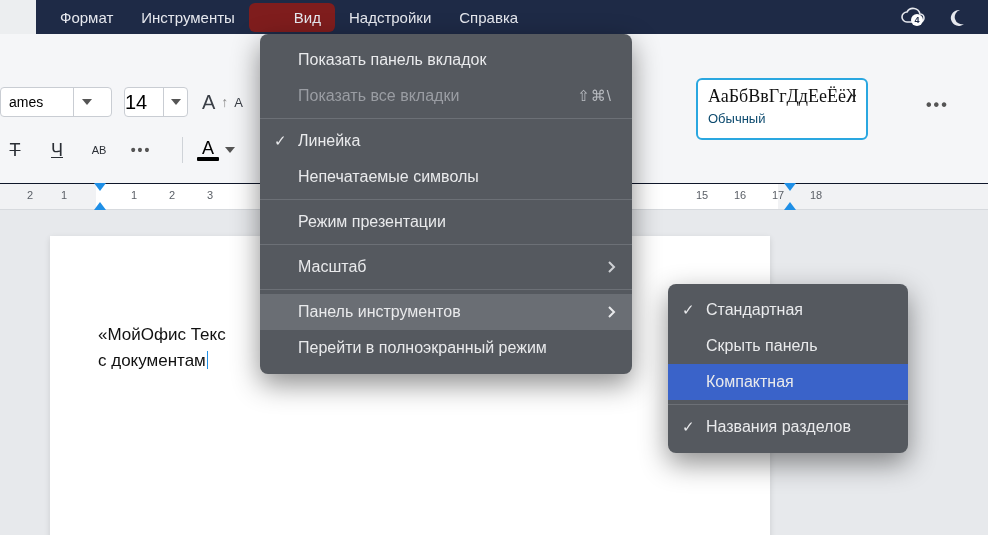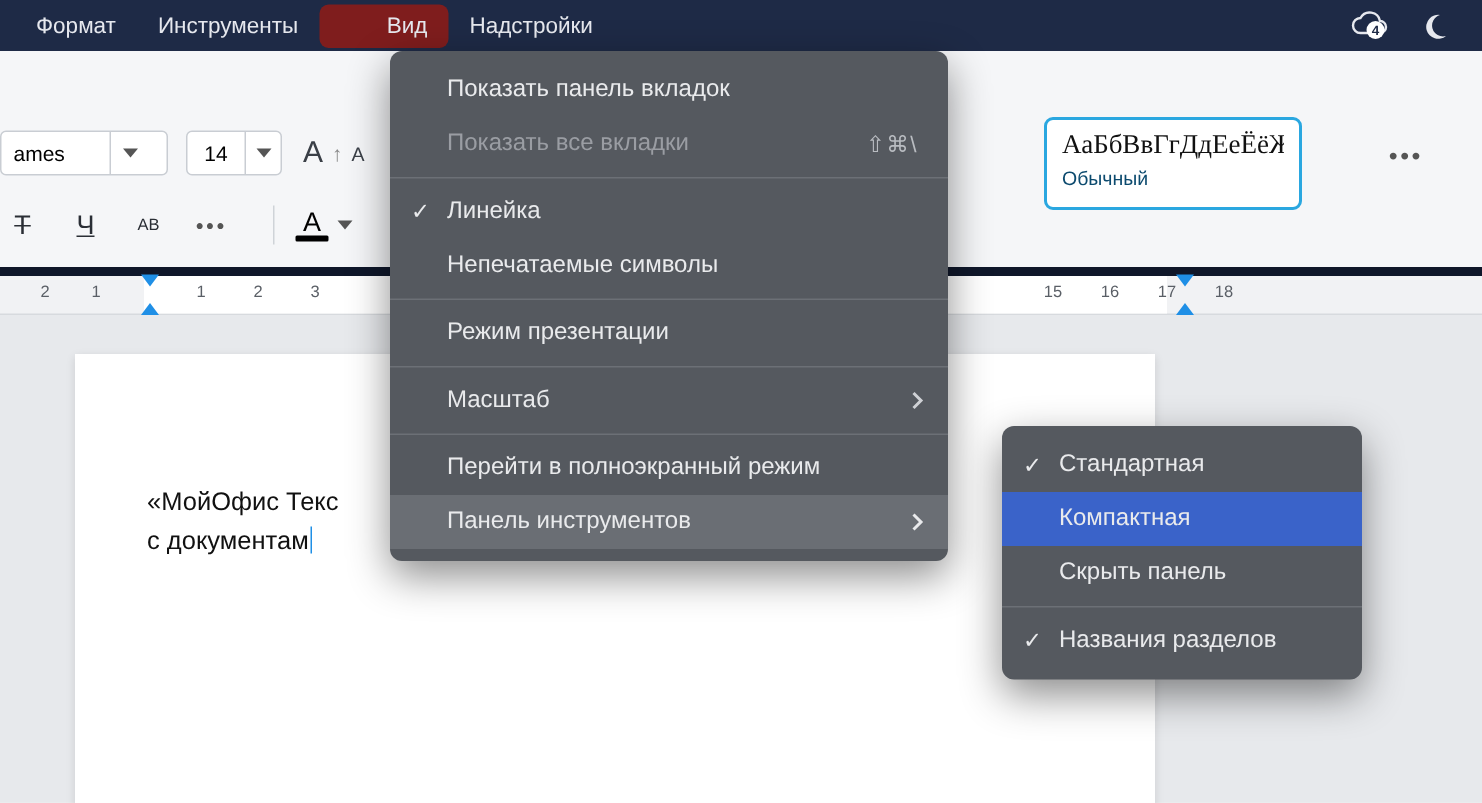--- a/index.html
+++ b/index.html
@@ -8,55 +8,56 @@
   
   .menubar {
     height: 34px;
     background: #1e2a46;
     display: flex;
     align-items: center;
     padding: 0 18px 0 10px;
     color: #e6e8ee;
     font-size: 15px;
     position: relative;
+    margin-left: 36px;
   }
   .menubar .menu-item {
     padding: 6px 14px;
     border-radius: 6px;
     cursor: default;
   }
   .menubar .menu-item.active { background: #7f1d1d; padding-left: 45px; }
   .menubar .spacer { flex: 1; }
   .menubar .tray-icon { width: 26px; height: 26px; display: flex; align-items: center; justify-content: center; margin-left: 18px; }
 
   
   .toolbar {
     height: 150px;
     background: #f5f6f8;
-    border-bottom: 6px solid #0f172a;
+    border-bottom: 1px solid #0f172a;
     position: relative;
     padding-left: 19px;
   }
   .toolbar .row1 { position: absolute; top: 50px; left: 0; right: 0; height: 36px; display:flex; align-items:center; }
   .toolbar .row2 { position: absolute; top: 98px; left: 0; right: 0; height: 36px; display:flex; align-items:center; }
 
   .font-name-box {
     display:flex; align-items:center;
     height: 30px; border: 1px solid #c9cdd3; border-radius: 4px; background:#fff;
     margin-left: 0; width: 112px;
   }
   .font-name-box input { border:none; width:72px; padding:0 8px; font-size:14px; outline:none; background:transparent; }
   .font-name-box .dd { width:26px; height:100%; border-left:1px solid #c9cdd3; display:flex; align-items:center; justify-content:center; }
 
   .font-size-box {
     display:flex; align-items:center;
     height: 30px; border:1px solid #c9cdd3; border-radius:4px; background:#fff;
     margin-left:12px; width:64px;
   }
-  .font-size-box span { flex:1; text-align:center; font-size:14px; }
+  .font-size-box span { flex:1; font-size:20px; }
   .font-size-box .dd { width:24px; height:100%; border-left:1px solid #c9cdd3; display:flex; align-items:center; justify-content:center;}
 
   .fontsize-stepper { margin-left:14px; display:flex; gap:6px; align-items:center; color:#3a3f47;}
   .fontsize-stepper .big { font-size:20px; }
   .fontsize-stepper .small { font-size:13px; }
 
   .fmt-btn { width:30px; height:28px; display:flex; align-items:center; justify-content:center; margin-right:12px; color:#2a2e35; font-size:18px;}
   .underline { text-decoration: underline; }
   .strike { text-decoration: line-through; }
 
@@ -128,20 +129,21 @@
 
 </style>
 </head>
 <body>
 
 <div class="menubar">
   <div class="menu-item">Формат</div>
   <div class="menu-item">Инструменты</div>
   <div class="menu-item active">Вид</div>
   <div class="menu-item">Надстройки</div>
+  <div class="menu-item">Справка</div>
   <div class="spacer"></div>
   <div class="tray-icon">
     <svg width="26" height="20" viewBox="0 0 26 20">
       <path d="M7 15 a5 5 0 0 1 0-10 a7 7 0 0 1 13 2 a4 4 0 0 1 0 8 z" fill="none" stroke="#e6e8ee" stroke-width="1.6"></path>
       <circle cx="17" cy="13" r="6" fill="#fff"></circle>
       <text x="17" y="16" text-anchor="middle" font-size="9" fill="#1e2a46" font-weight="600">4</text>
     </svg>
   </div>
   <div class="tray-icon">
     <svg width="18" height="18" viewBox="0 0 18 18">
@@ -242,42 +244,42 @@
   <div class="sep"></div>
   <div class="mi">
     <span>Масштаб</span>
     <span class="sub-arrow">
       <svg width="8" height="12">
           <path d="M1 1l5 5-5 5" fill="none" stroke="#cfd1d5" stroke-width="2"></path>
         </svg>
     </span>
   </div>
   <div class="sep"></div>
-  <div class="mi">
-    <span>Перейти в полноэкранный режим</span>
-  </div>
   <div class="mi highlight">
     <span>Панель инструментов</span>
     <span class="sub-arrow">
       <svg width="8" height="12">
           <path d="M1 1l5 5-5 5" fill="none" stroke="#e9eaec" stroke-width="2"></path>
         </svg>
     </span>
   </div>
+  <div class="mi">
+    <span>Перейти в полноэкранный режим</span>
+  </div>
 </div>
 
 <div id="sub-menu" class="menu-panel">
   <div class="mi">
     <span class="check">✓</span>
     <span>Стандартная</span>
   </div>
+  <div class="mi">
+    <span>Скрыть панель</span>
+  </div>
   <div class="mi blue">
     <span>Компактная</span>
   </div>
-  <div class="mi">
-    <span>Скрыть панель</span>
-  </div>
   <div class="sep"></div>
   <div class="mi">
     <span class="check">✓</span>
     <span>Названия разделов</span>
   </div>
 </div>
 
 </body></html>

